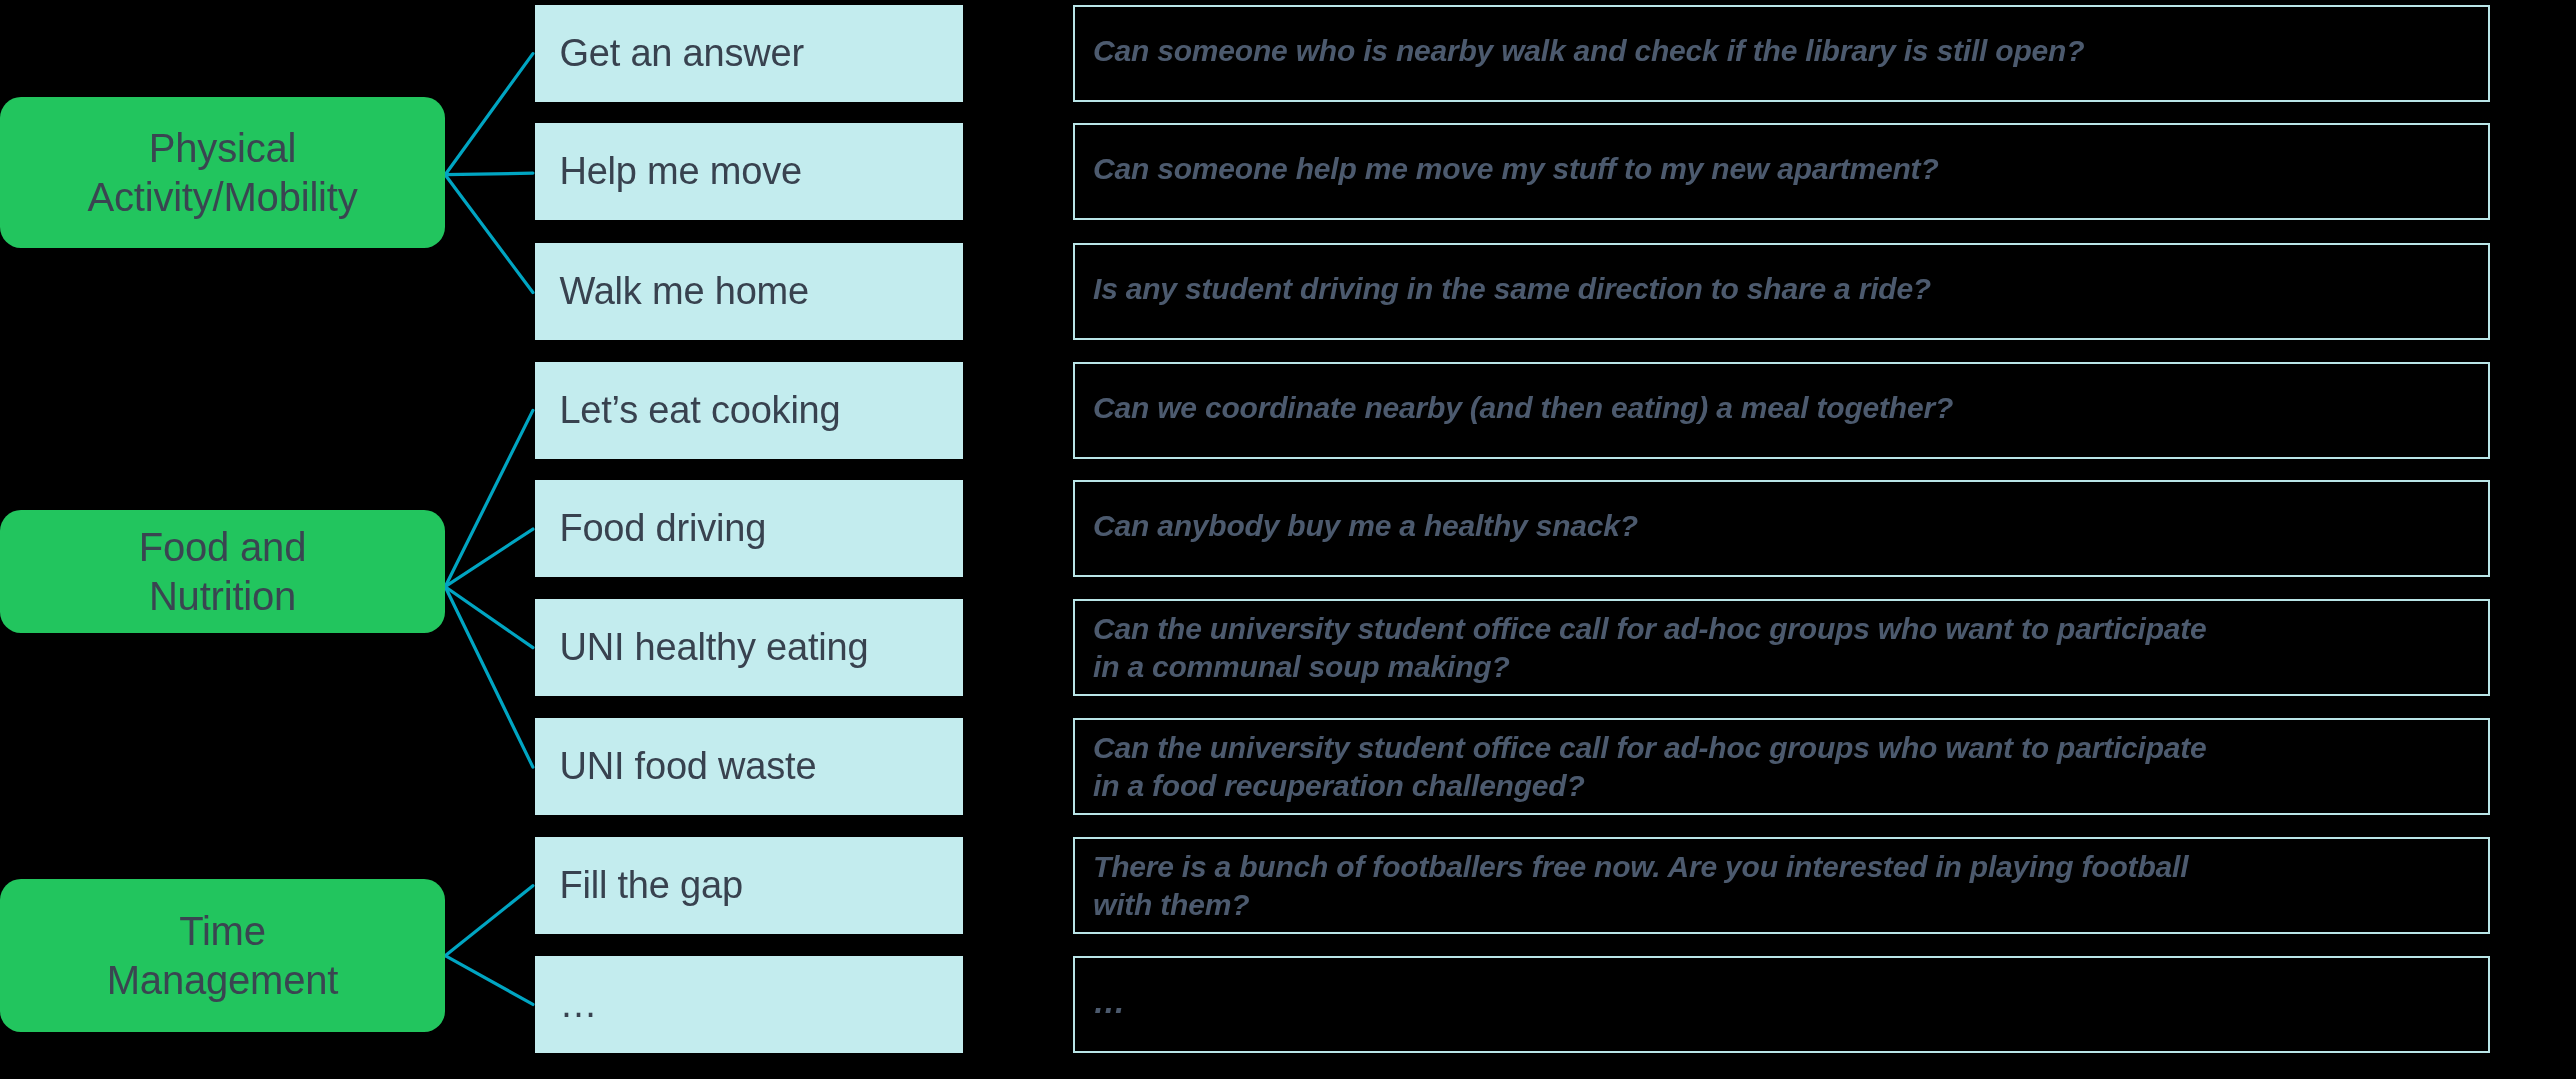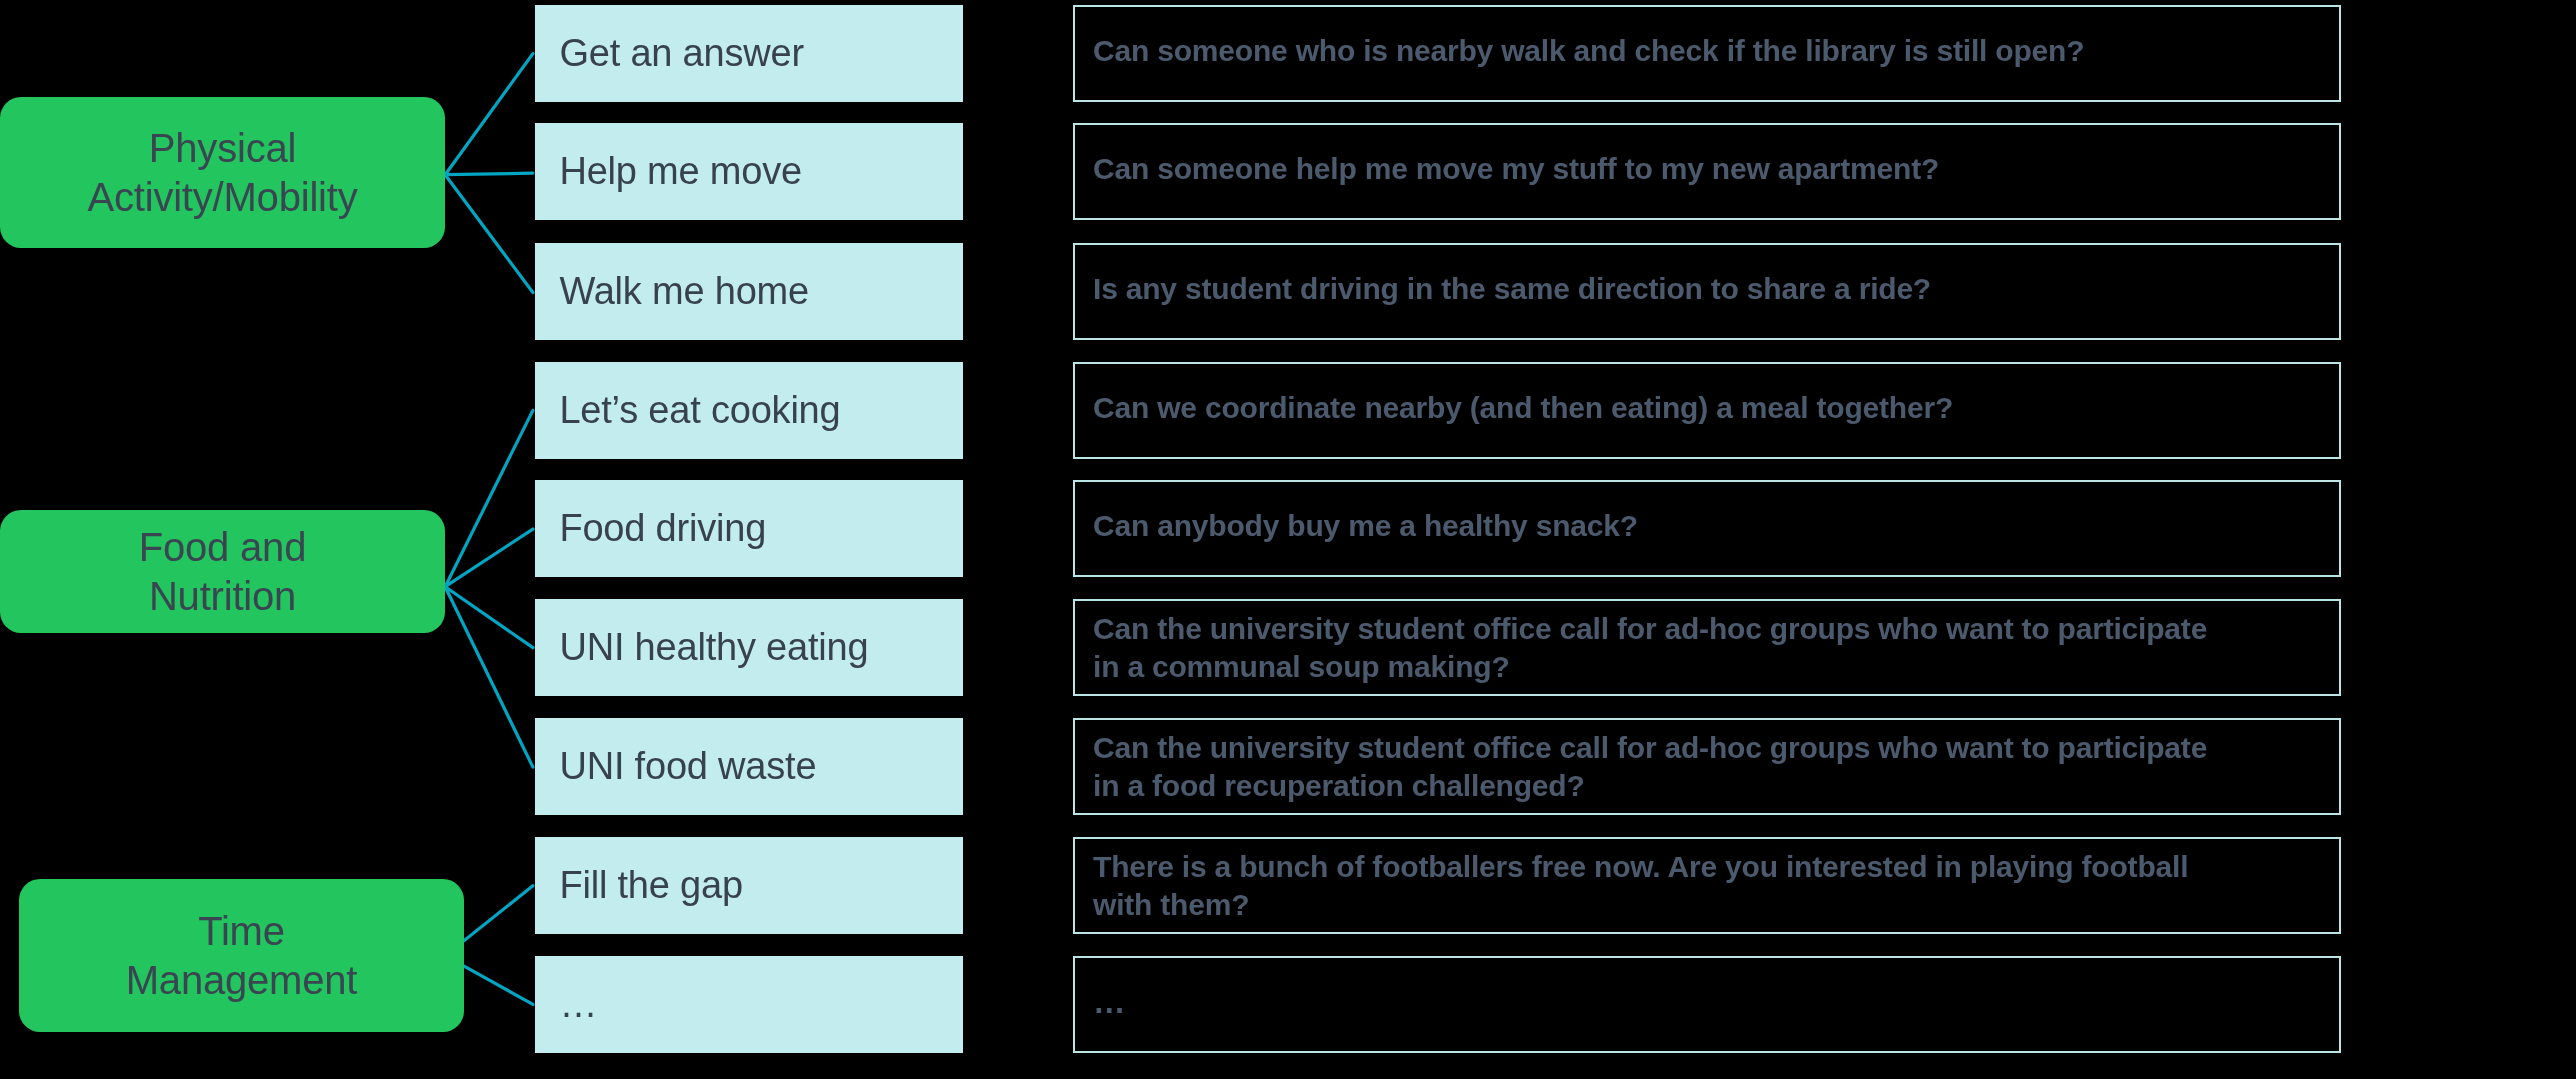--- a/index.html
+++ b/index.html
@@ -80,27 +80,28 @@
     letter-spacing: -0.2px;
     padding-left: 24.4px;
     box-sizing: border-box;
     white-space: nowrap;
     overflow: hidden;
   }
   .row-desc {
     position: absolute;
     left: 538px;
     top: 0;
-    width: 1268px;
+    width: 1417px;
     height: 97px;
     background: #000000;
     border: 2.4px solid #b9e5e7;
     box-sizing: border-box;
     color: #4c5a6e;
     font-size: 30px;
+    font-style: italic;
     font-weight: bold;
     line-height: 38px;
     letter-spacing: -0.2px;
     padding: 0 0 0 18px;
     display: flex;
     flex-direction: column;
     justify-content: center;
   }
   .row-desc .desc-text {
     display: block;
@@ -142,21 +143,21 @@
   <div class="category-box" style="top:97px;height:151px;">
     <span class="cat-label">Physical
 Activity/Mobility</span>
   </div>
 
   <div class="category-box" style="top:510px;height:123px;">
     <span class="cat-label">Food and
 Nutrition</span>
   </div>
 
-  <div class="category-box" style="top:879px;height:153px;margin-left:19px;">
+  <div class="category-box" style="top:879px;height:153px;">
     <span class="cat-label">Time
 Management</span>
   </div>
 
   <div class="row single" style="top:4.9px;">
     <div class="row-label">Get an answer</div>
     <div class="row-desc">
       <span class="desc-text">Can someone who is nearby walk and check if the library is still open?</span>
     </div>
   </div>

